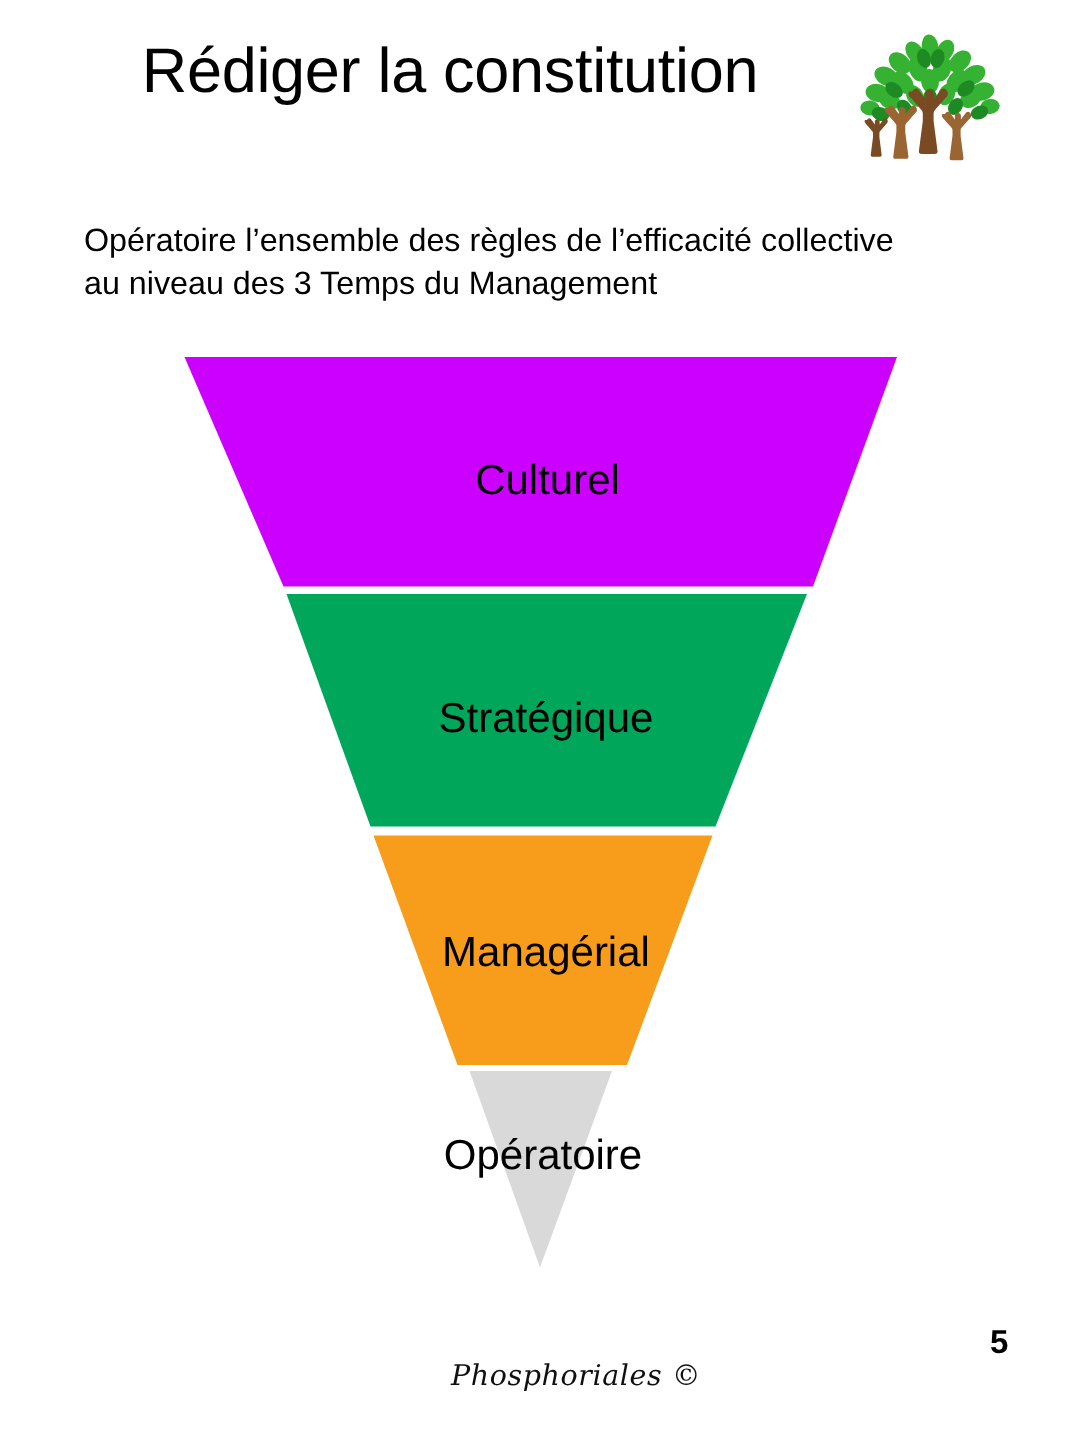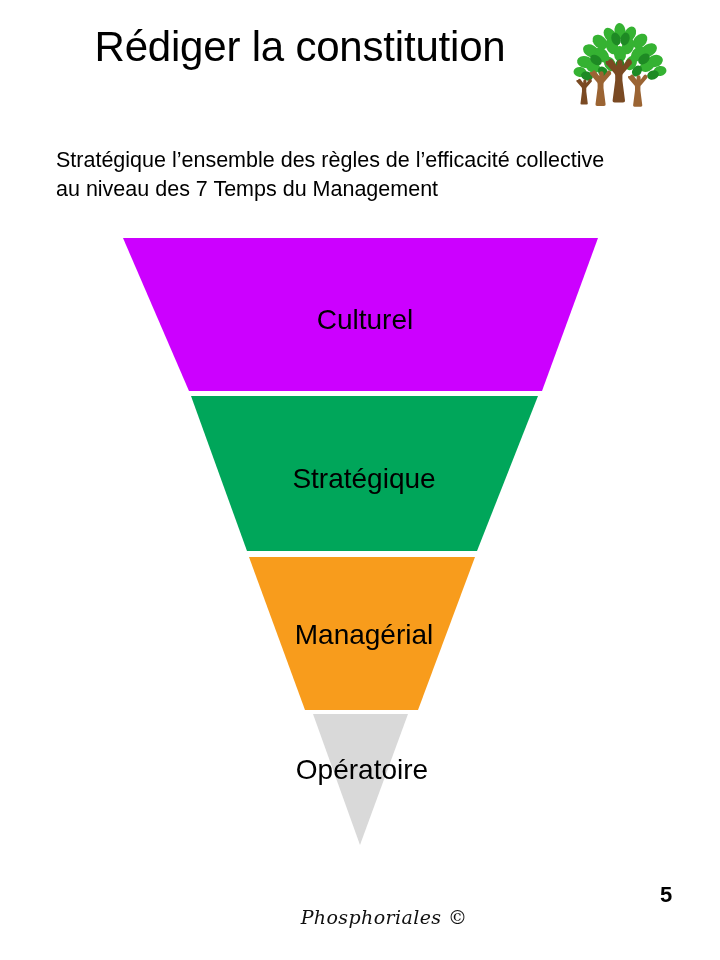--- a/index.html
+++ b/index.html
@@ -165,22 +165,22 @@
         </g>
 
         <g fill="#7A4A23">
           <path d="M12 60 q0.95 -1.9 2.45 -0.8 l2.8 3.75 v-1.75 q0-1.75 1.6-1.75 q1.6 0 1.6 1.75 v1.75 l2.8 -3.75 q1.5 -1.1 2.45 0.8 q0.72 1.5 -0.8 2.6 l-3.9 4.5 q-0.72 0.6 -0.72 1.5 v3 l1.5 11.8 q0.18 1.15 -1.15 1.15 h-5 q-1.33 0 -1.15 -1.15 l1.5 -11.8 v-3 q0-0.9 -0.72 -1.5 l-3.9 -4.5 q-1.52 -1.1 -0.8 -2.6 z"></path>
         </g>
       </g>
     </svg>
   </div>
 
   <div id="subtitle" style="color: rgb(0, 0, 0);">
-    <span class="sline">Stratégique l’ensemble des règles de l’efficacité collective</span>
-    <span class="sline">au niveau des 7 Temps du Management</span>
+    <span class="sline">Opératoire l’ensemble des règles de l’efficacité collective</span>
+    <span class="sline">au niveau des 3 Temps du Management</span>
   </div>
 
   <div id="funnel">
     <svg viewBox="0 0 720 960" xmlns="http://www.w3.org/2000/svg">
       <g>
         <polygon points="123,238 598,238 542,391 189,391" fill="#CC00FF"></polygon>
         <text class="seg-label" x="365" y="329" fill="#000000">Culturel</text>
       </g>
       <g>
         <polygon points="191,396 538,396 477,551 247,551" fill="#00A65A"></polygon>

